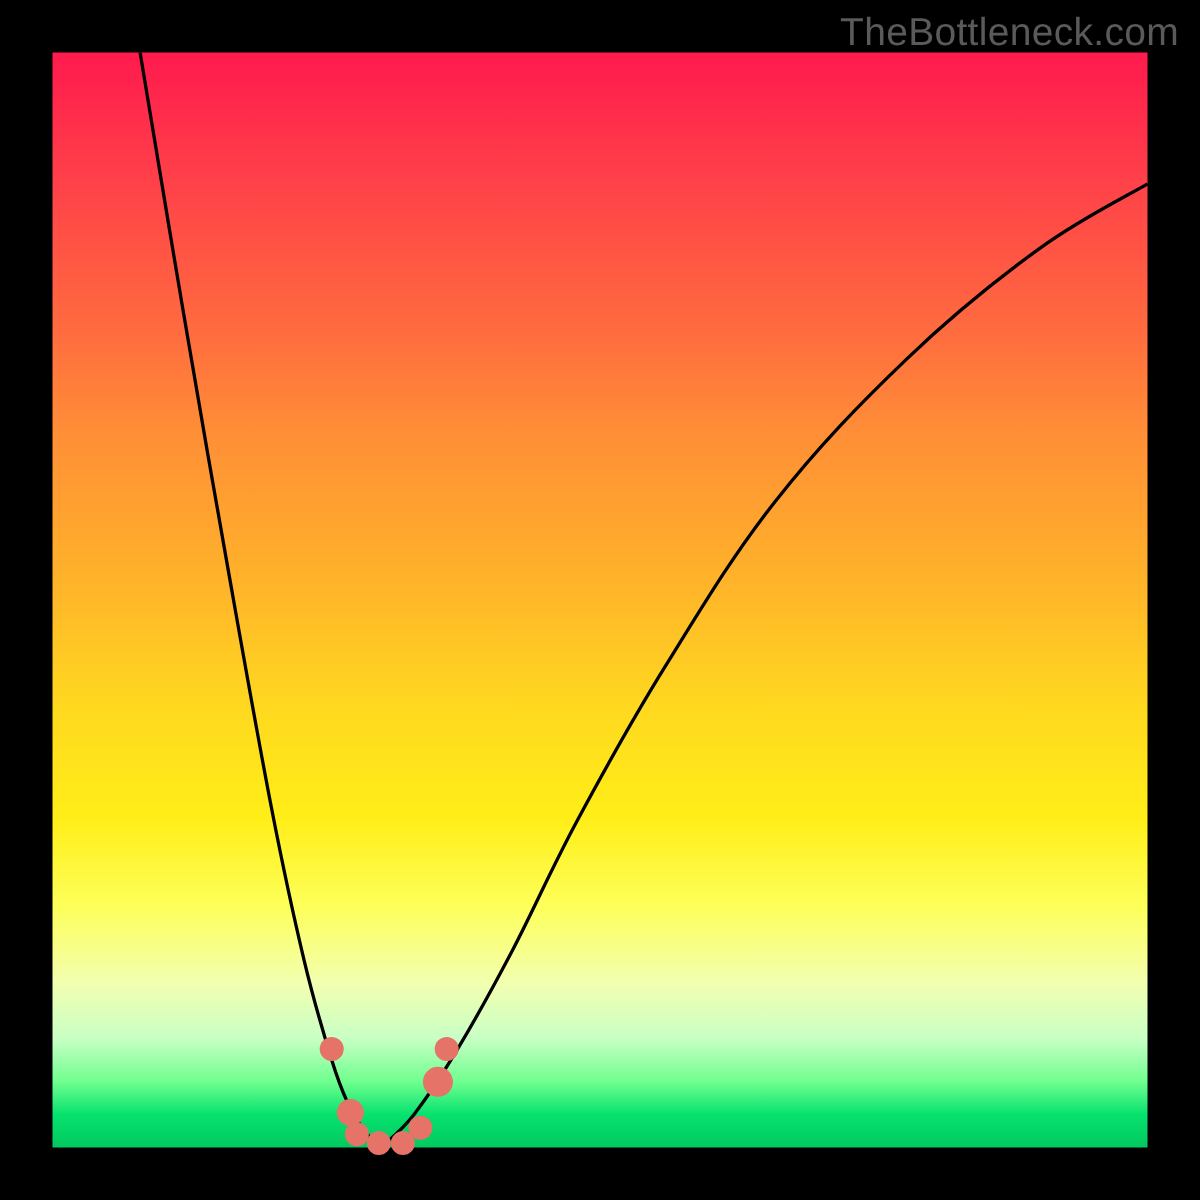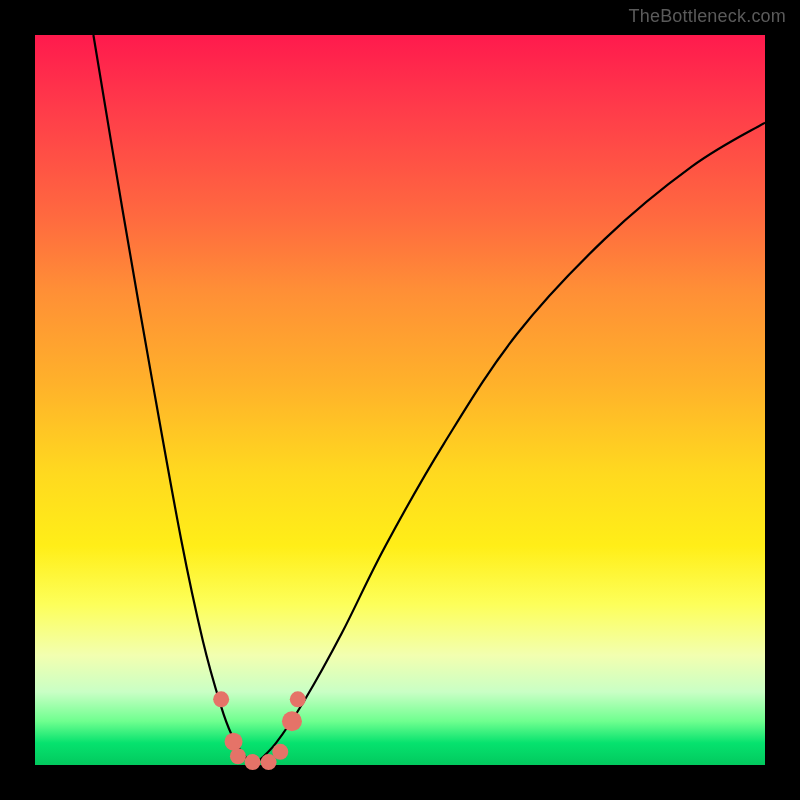--- a/index.html
+++ b/index.html
@@ -39,21 +39,21 @@
       #6fff8f 94%,
       #06e26e 97%,
       #02c95e 100%
     );
   }
   .watermark {
     position: absolute;
     top: 6px;
     right: 14px;
     color: #5a5a5a;
-    font-size: 18px;
+    font-size: 26px;
     font-weight: 500;
     letter-spacing: 0.2px;
     user-select: none;
   }
   svg.curve {
     position: absolute;
     left: 0;
     top: 0;
     width: 730px;
     height: 730px;

